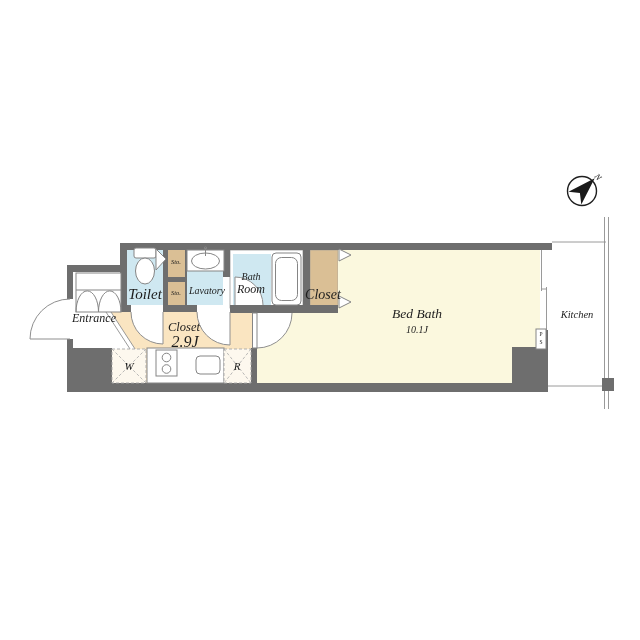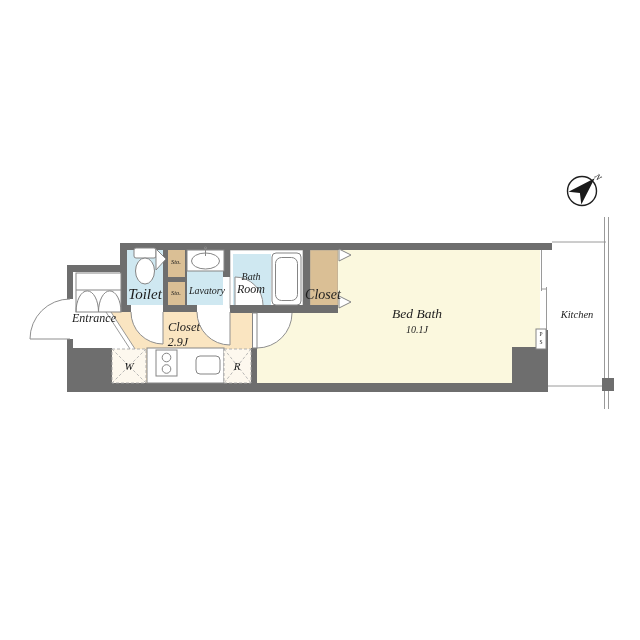--- a/index.html
+++ b/index.html
@@ -173,21 +173,21 @@
 
   <span class="lbl" style="left:94px;top:318px;font-size:12px">Entrance</span>
   <span class="lbl" style="left:145px;top:294px;font-size:15px">Toilet</span>
   <span class="lbl" style="left:176px;top:262px;font-size:6.5px">Sto.</span>
   <span class="lbl" style="left:176px;top:293px;font-size:6.5px">Sto.</span>
   <span class="lbl" style="left:207px;top:291px;font-size:10px">Lavatory</span>
   <span class="lbl" style="left:251px;top:277px;font-size:10px">Bath</span>
   <span class="lbl" style="left:251px;top:289px;font-size:12px">Room</span>
   <span class="lbl" style="left:323px;top:295px;font-size:14px">Closet</span>
   <span class="lbl" style="left:184px;top:327px;font-size:12.5px">Closet</span>
-  <span class="lbl" style="left:178px;top:342px;font-size:12px">2.9J</span>
+  <span class="lbl" style="left:185px;top:342px;font-size:16px">2.9J</span>
   <span class="lbl" style="left:417px;top:314px;font-size:13.5px">Bed Bath</span>
   <span class="lbl" style="left:417px;top:330px;font-size:10px">10.1J</span>
   <span class="lbl" style="left:577px;top:315px;font-size:10.5px">Kitchen</span>
   <span class="lbl" style="left:129px;top:366px;font-size:11px">W</span>
   <span class="lbl" style="left:237px;top:366px;font-size:11px">R</span>
   <span class="lbl" style="left:541px;top:335px;font-size:5.5px;font-style:normal">P</span>
   <span class="lbl" style="left:541px;top:343px;font-size:5.5px;font-style:normal">S</span>
   <span class="lbl lbl-n" style="left:598px;top:177px;font-size:8.5px">N</span>
 </div>
 

